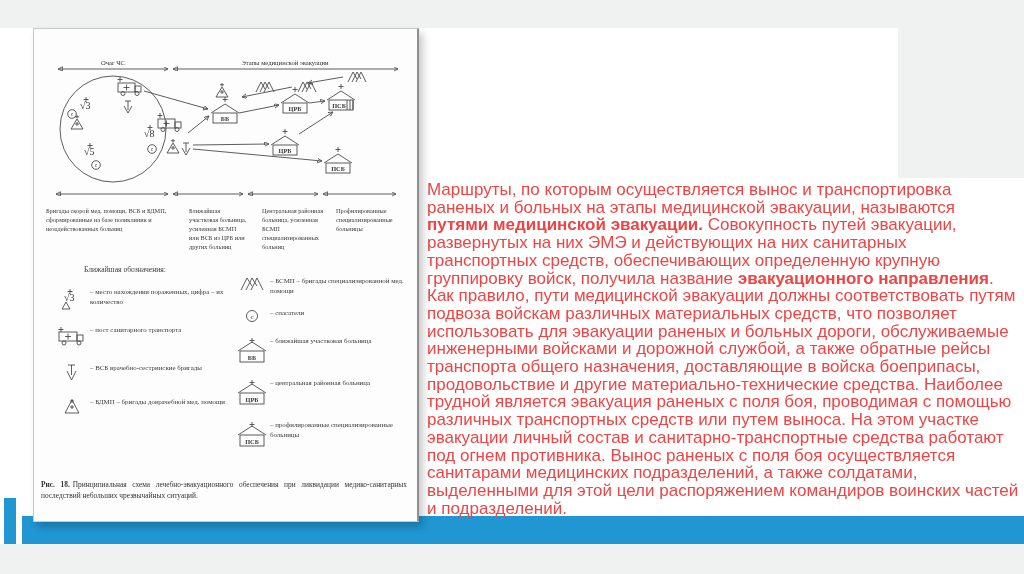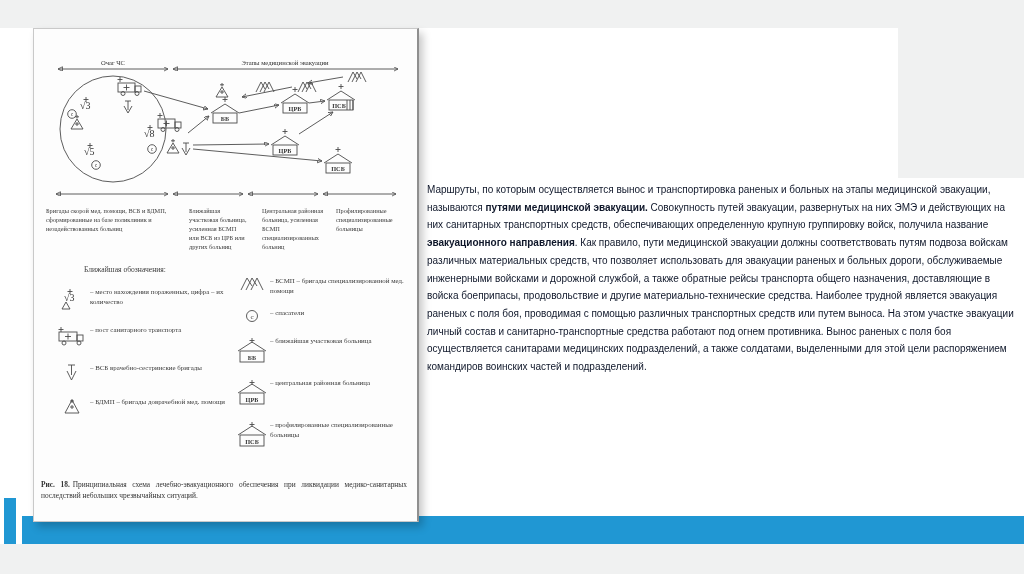--- a/index.html
+++ b/index.html
@@ -41,22 +41,22 @@
   .legend-icon svg{overflow:visible;}
   .legend-icon path,.legend-icon rect,.legend-icon circle{stroke:#4b4b4b;stroke-width:.9;fill:none;}
   .legend-icon text{stroke:none;fill:#333;font-family:"Liberation Serif",serif;}
   .legend-text{font-size:6.9px;line-height:1.38;color:#3b3b3b;}
 
   .caption{position:absolute;left:7px;right:10px;top:450px;font-size:7.4px;line-height:1.5;
     text-align:justify;color:#333;}
   .caption .cap-label{font-weight:bold;padding-right:3px;margin-top:24px;}
 
   
-  .text-block{position:absolute;left:427px;top:181px;width:593px;font-size:10px;
-    line-height:17.7px;color:#0f172a;z-index:2;}
+  .text-block{position:absolute;left:427px;top:181px;width:593px;font-size:17px;
+    line-height:17.7px;color:#ef4444;z-index:2;}
   .text-block .bold{font-weight:bold;}
 </style>
 </head>
 <body>
 
 <div class="page">
 
   <div class="gray-top"></div>
   <div class="gray-right"></div>
   <div class="gray-bottom"></div>

